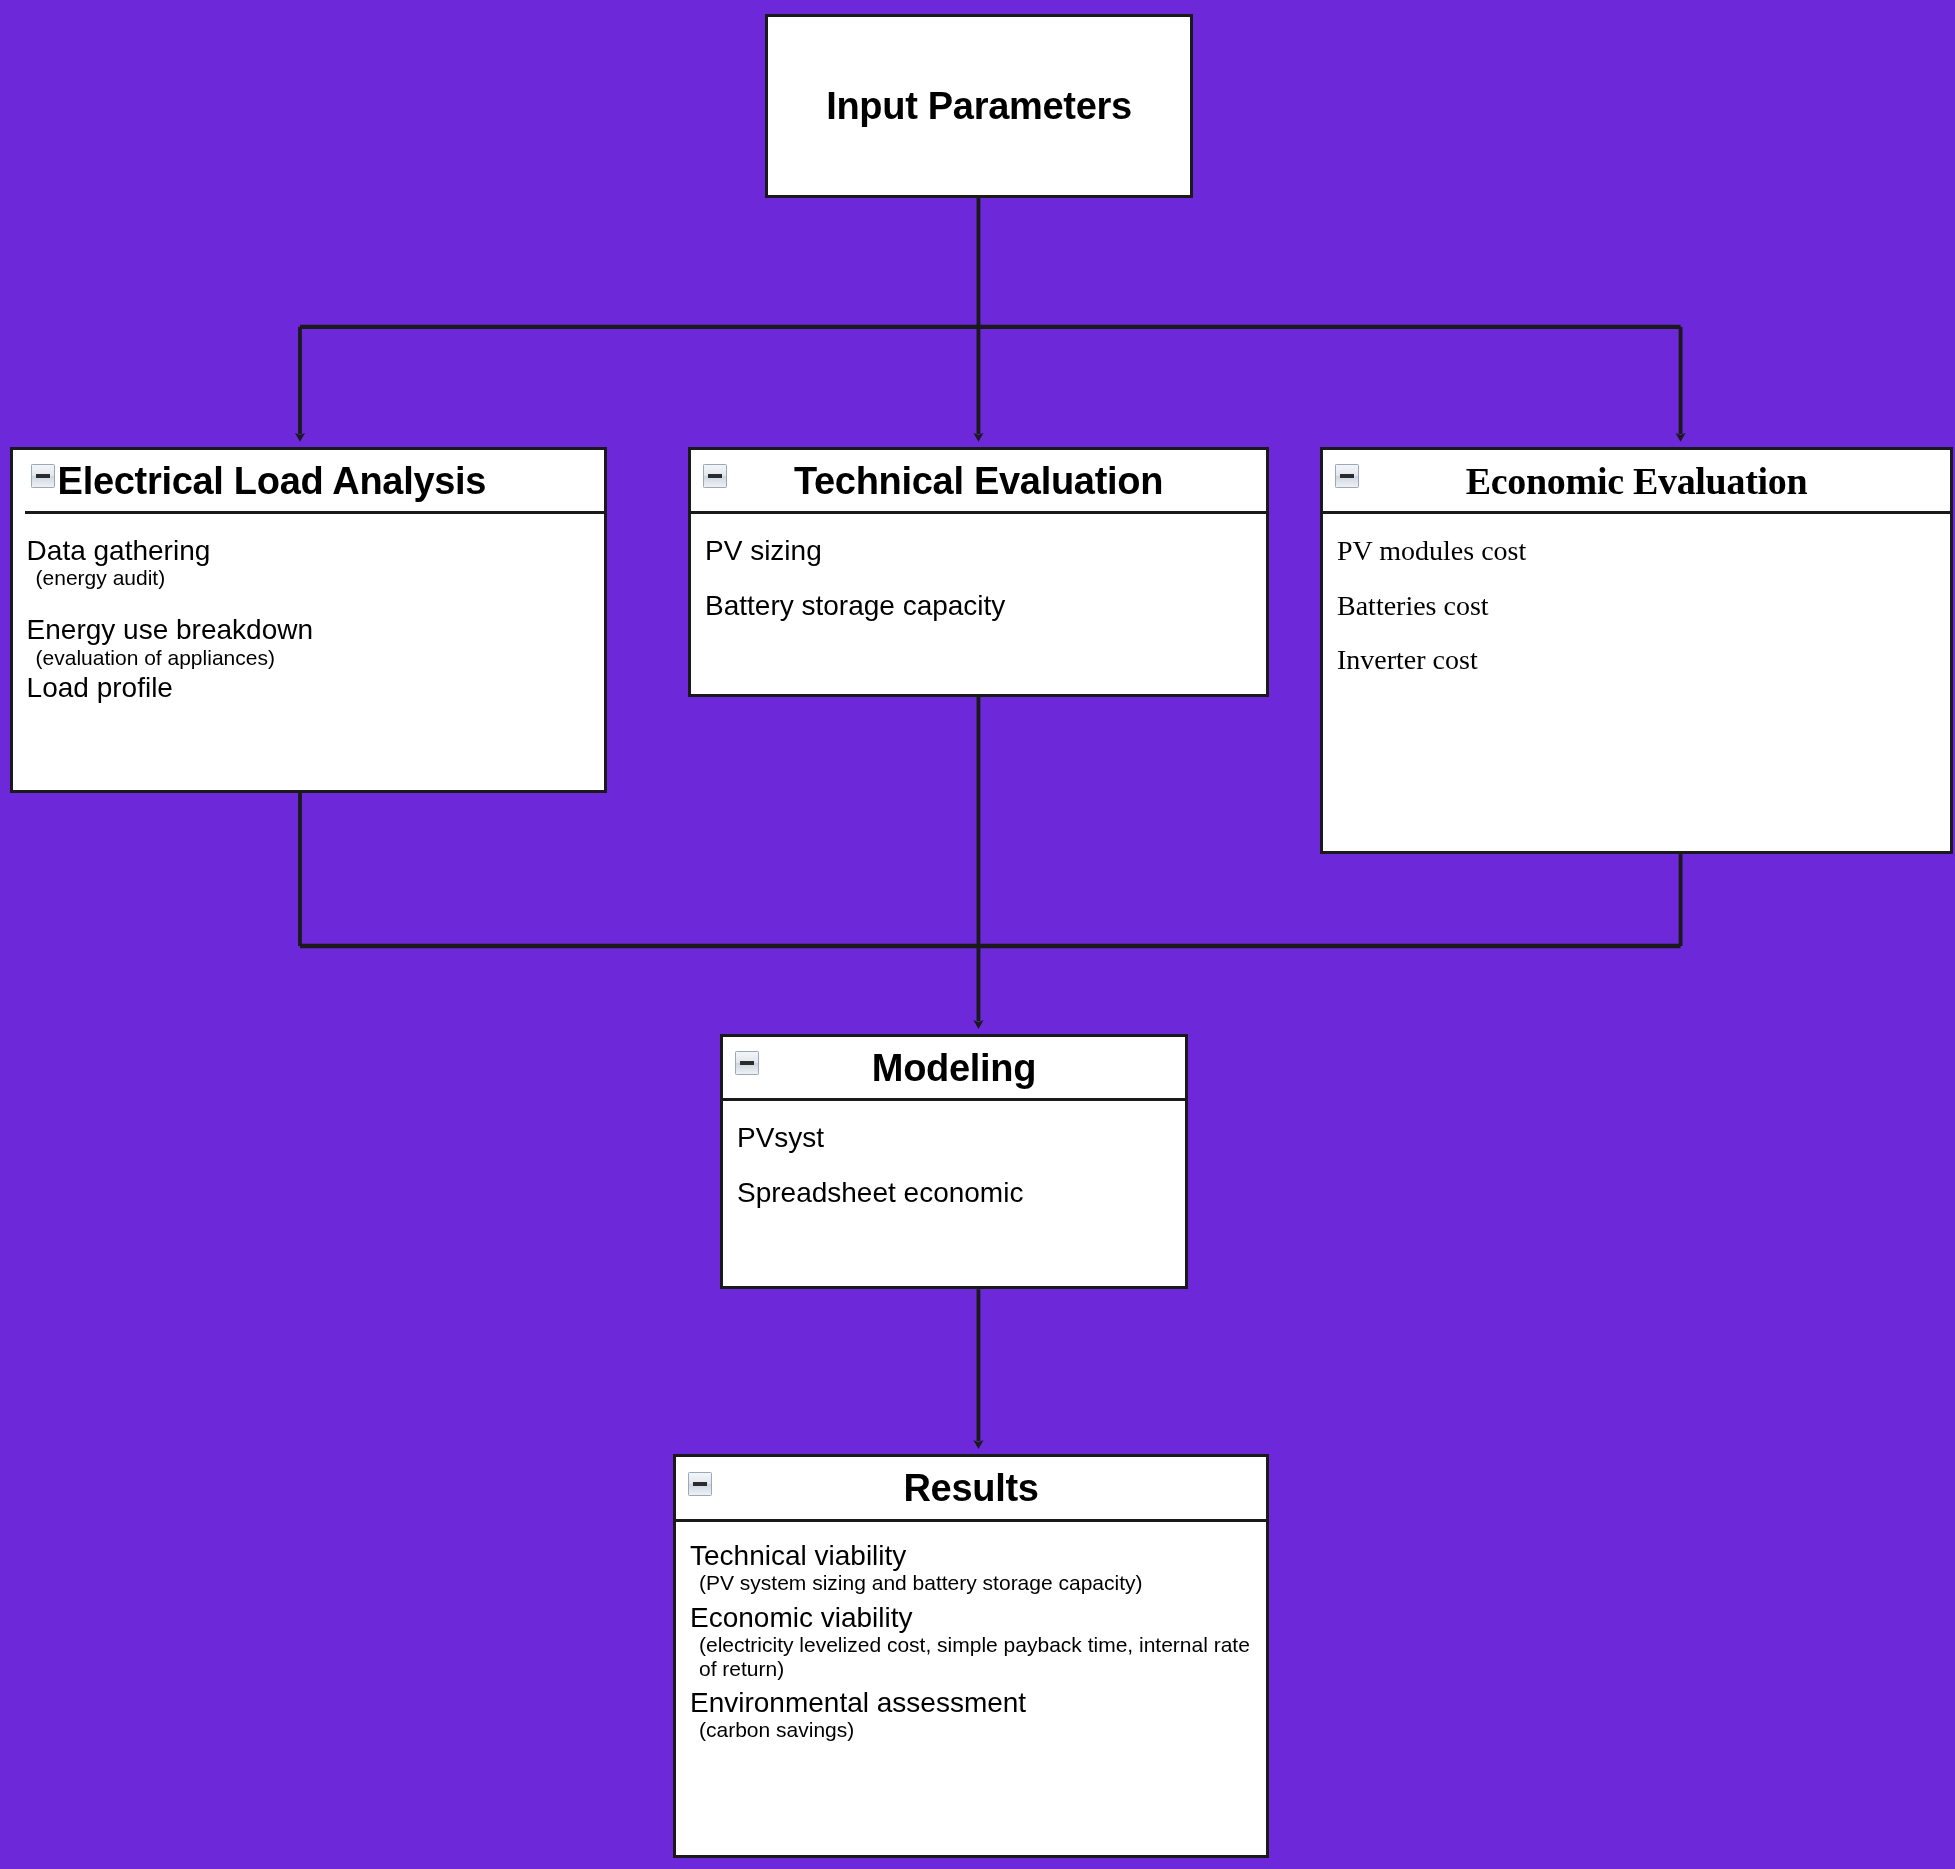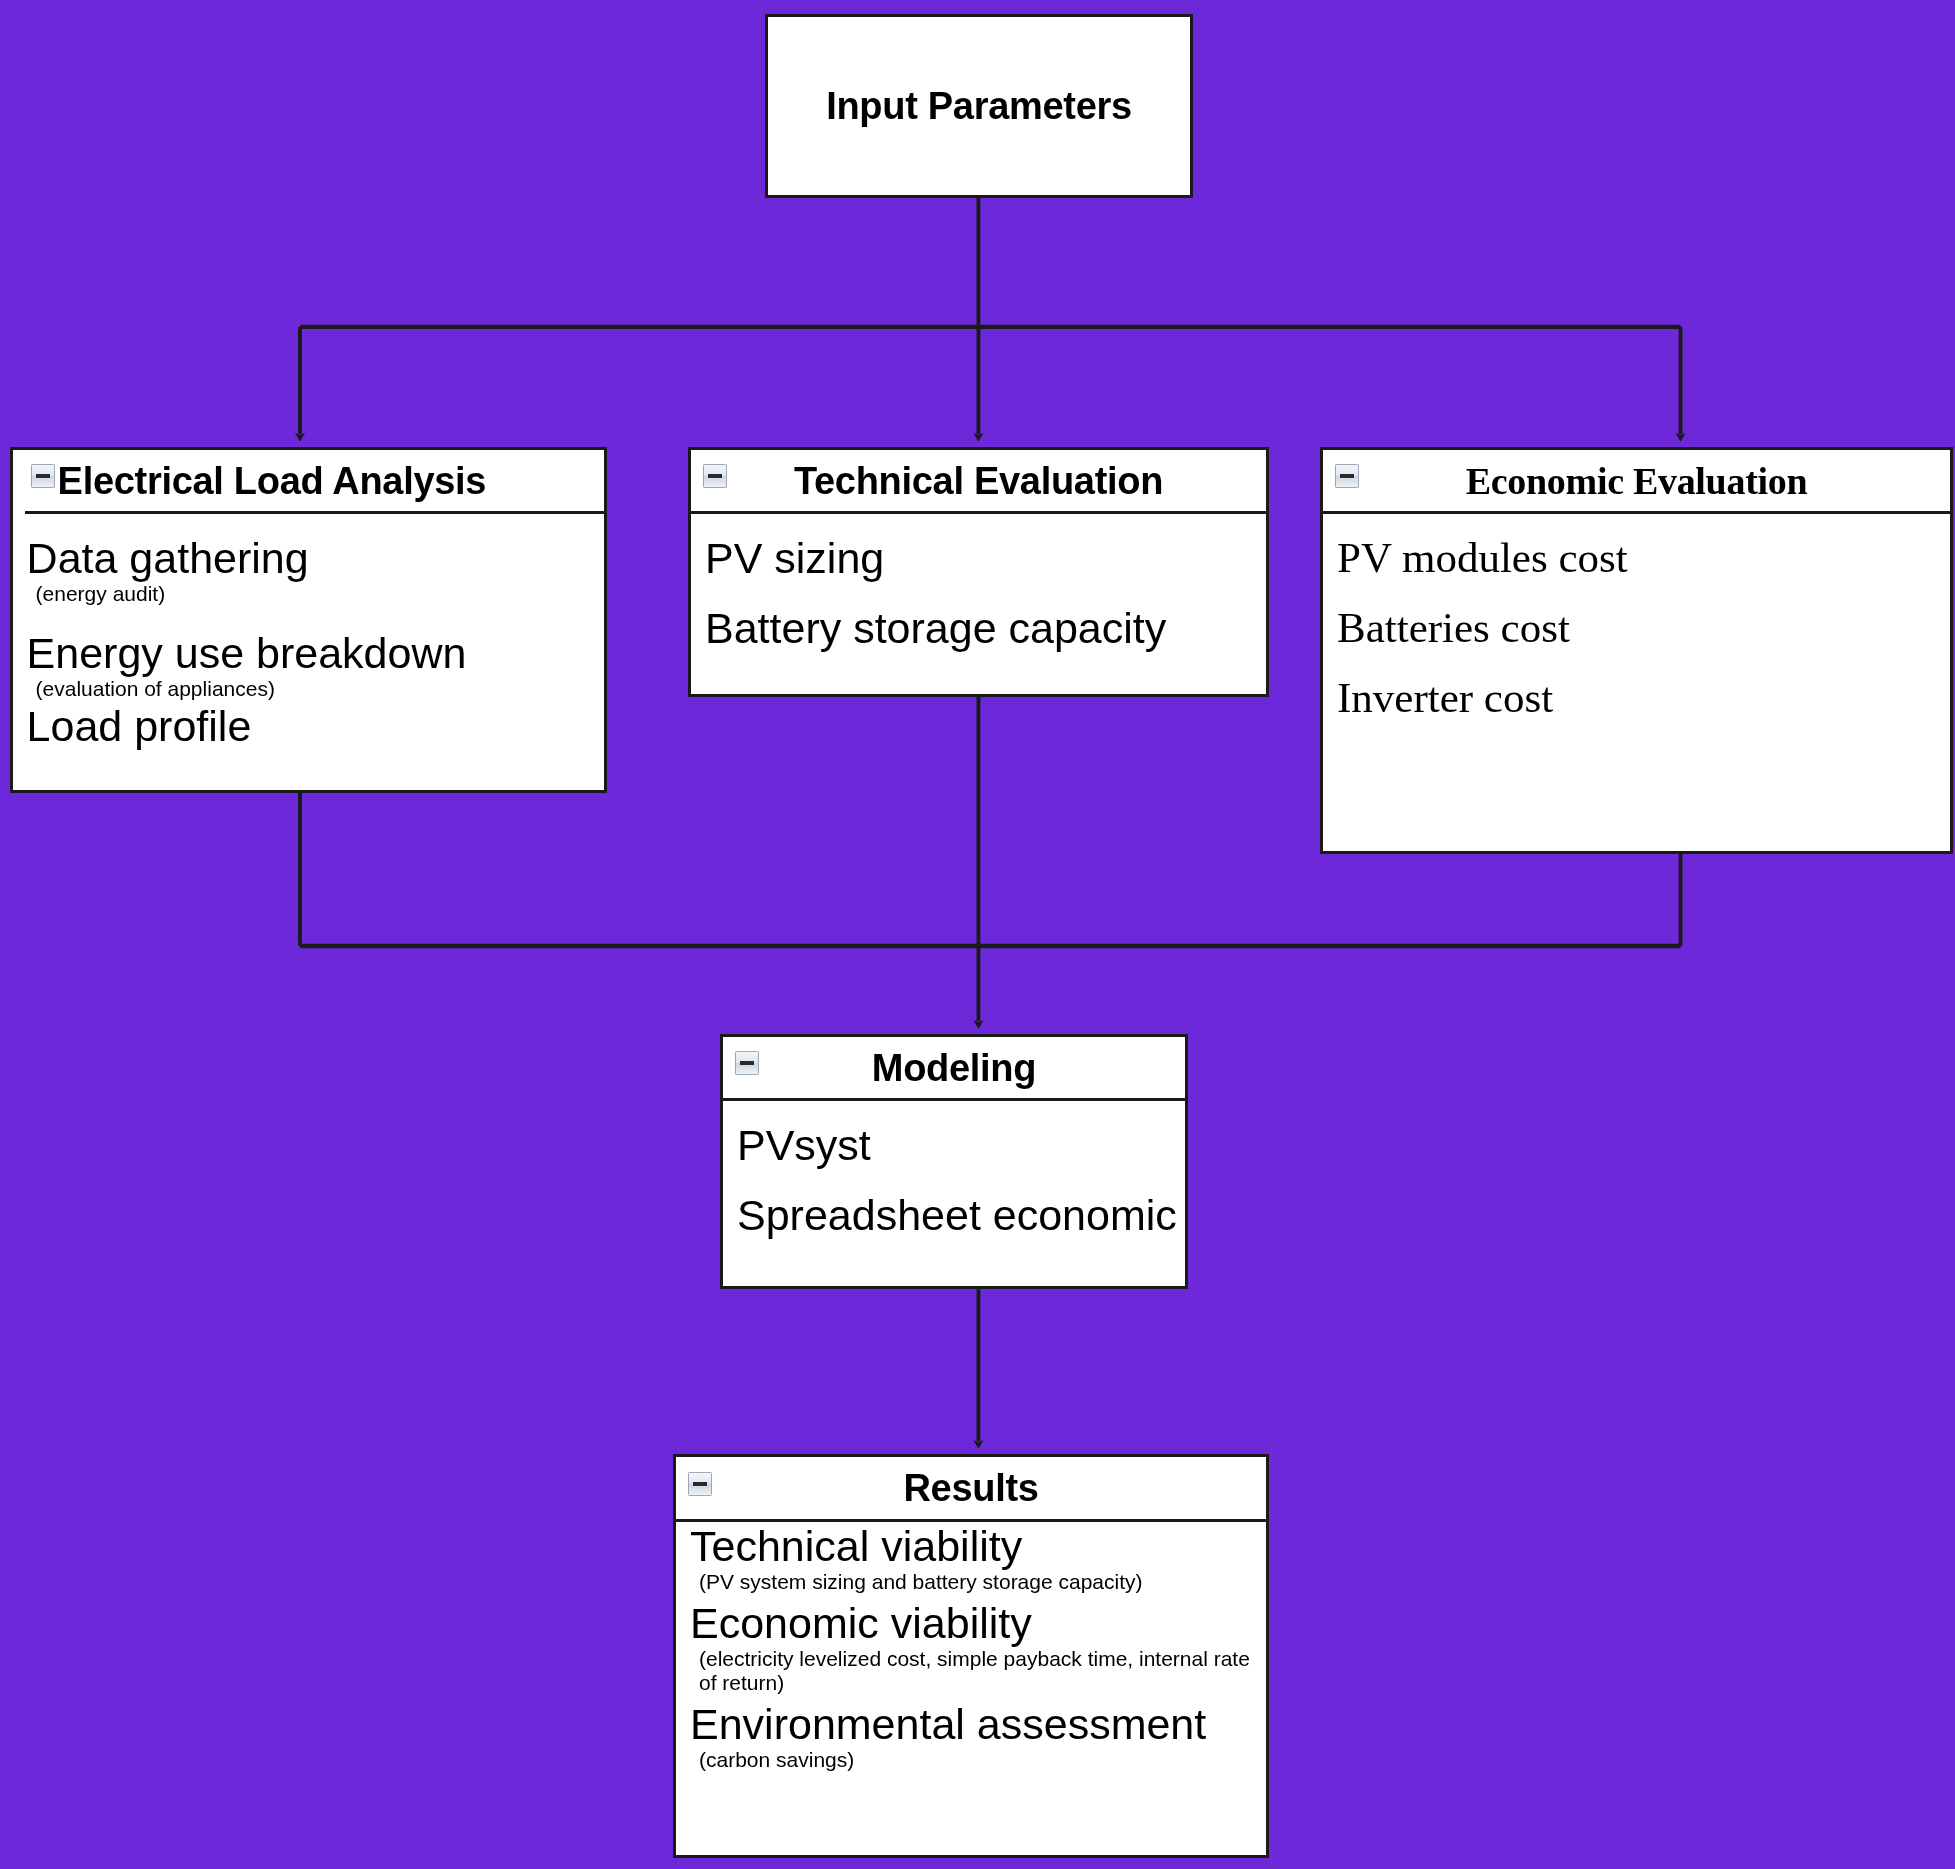--- a/index.html
+++ b/index.html
@@ -85,21 +85,21 @@
     box-sizing: border-box;
     padding: 22px 0 0 14px;
   }
   .item {
     margin: 0 0 0 0;
   }
   .item + .item {
     margin-top: 19px;
   }
   .item-main {
-    font-size: 43px;
+    font-size: 28px;
     line-height: 1.04;
     white-space: nowrap;
   }
   .item-sub {
     font-size: 21px;
     line-height: 1.12;
     margin-top: 1.3px;
     white-space: nowrap;
     margin-left: 9px;
   }
@@ -213,21 +213,21 @@
         <div class="item-main">Spreadsheet economic</div>
       </div>
     </div>
   </div>
 
   <div class="node" style="left:673px; top:1454px; width:596px; height:404px;">
     <div class="node-header with-divider" style="height:65px;">
       <span class="minus-icon" style="left:11.5px; top:15.3px;"></span>
       <div class="node-title">Results</div>
     </div>
-    <div class="node-body" style="padding-top:2px;">
+    <div class="node-body" style="padding-top:19px;">
       <div class="item">
         <div class="item-main">Technical viability</div>
         <div class="item-sub">(PV system sizing and battery storage capacity)</div>
       </div>
       <div class="item" style="margin-top:7.7px;">
         <div class="item-main">Economic viability</div>
         <div class="item-sub wrap" style="max-width:568px;">(electricity levelized cost, simple payback time, internal rate of return)</div>
       </div>
       <div class="item" style="margin-top:7.7px;">
         <div class="item-main">Environmental assessment</div>

